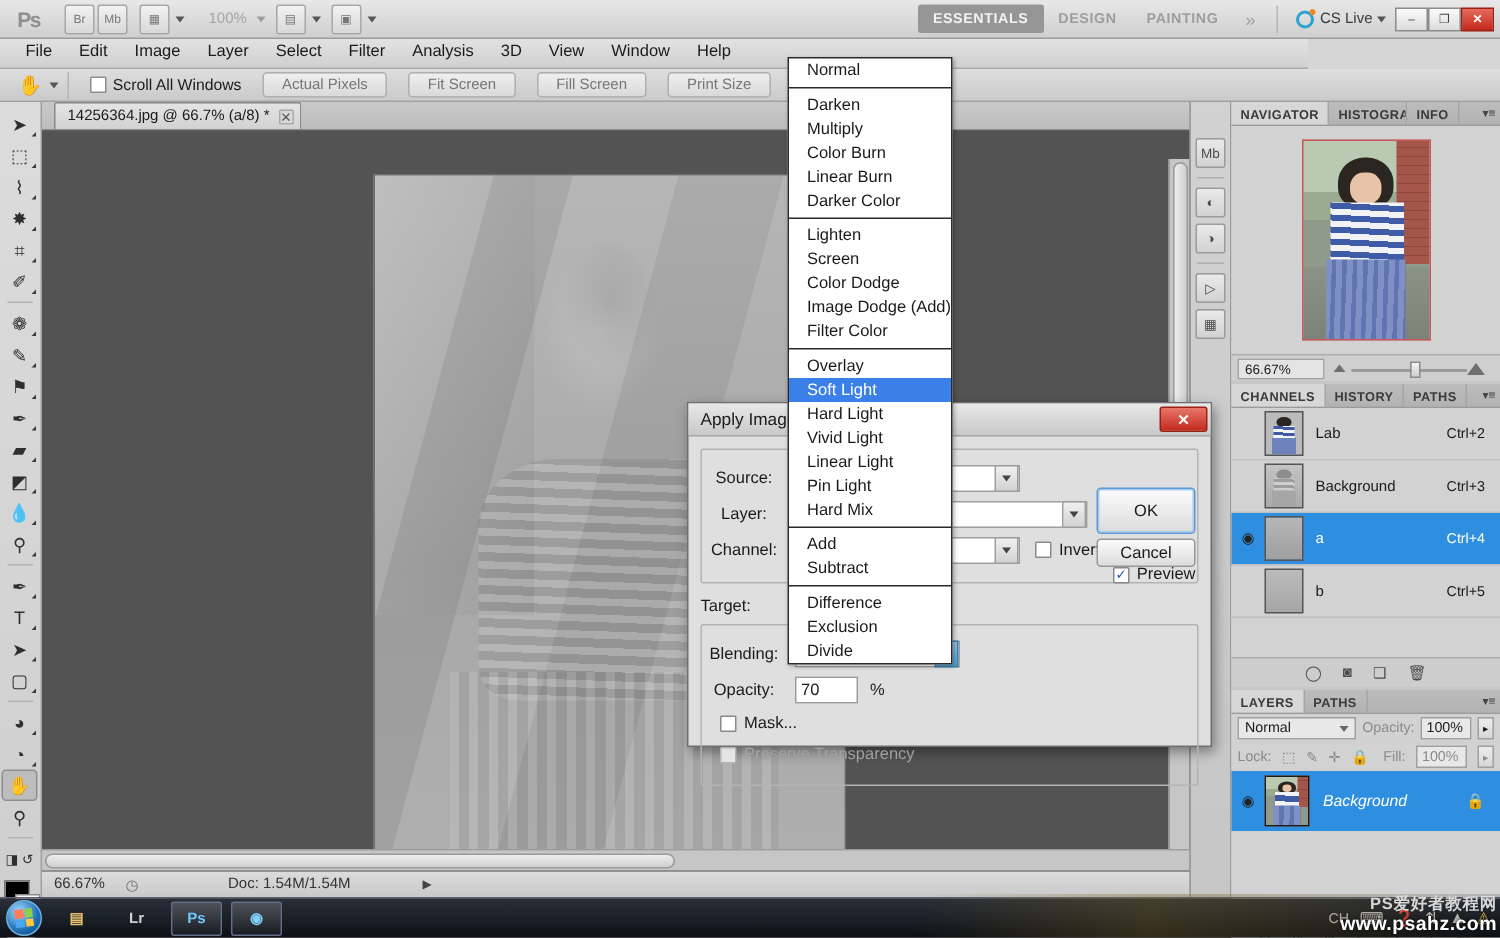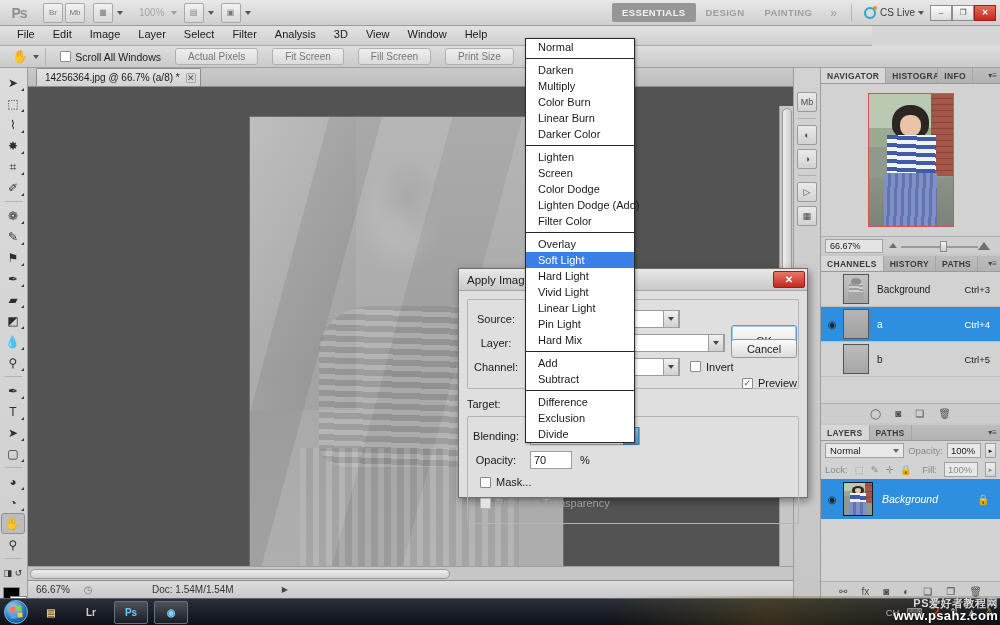--- a/index.html
+++ b/index.html
@@ -258,21 +258,21 @@
   .cvd { width:0;height:0;border-left:3px solid transparent;border-right:3px solid transparent;border-top:4px solid #444;}
   .cvd.w { border-top-color:#fff; }
   .inv { display:flex; align-items:center; font-size:11px; margin-left:10px;}
   .target-row { font-size:11px; padding:2px 0 6px 0; display:flex; align-items:center;}
   .okbtn {
     position:absolute; right:10px; top:34px; width:66px; height:31px;
     background:linear-gradient(#fbfbfb,#dcdcdc); border:1px solid #5b9bd5; border-radius:3px;
     box-shadow:0 0 0 1px #a8cdec inset; font-size:11px; display:flex;align-items:center;justify-content:center;
   }
   .cancelbtn {
-    position:absolute; right:10px; top:48px; width:66px; height:19px;
+    position:absolute; right:10px; top:68px; width:66px; height:19px;
     background:linear-gradient(#fbfbfb,#dcdcdc); border:1px solid #979797; border-radius:3px;
     font-size:11px; display:flex;align-items:center;justify-content:center;
   }
   .prevchk { position:absolute; right:10px; top:86px; display:flex; align-items:center; font-size:11px;}
   .chkbox { width:11px;height:11px;border:1px solid #8a8a8a;background:#fff;margin-right:5px;
             display:flex;align-items:center;justify-content:center;font-size:9px;color:#2a5db0;border-radius:1px;}
   .chkbox.dis { background:#e4e4e4; border-color:#b4b4b4; }
   .dis-txt { color:#a0a0a0; }
 
   
@@ -489,20 +489,30 @@
     <div style="margin-top:2px">
       <div class="panel-tabs">
         <div class="ptab active">CHANNELS</div>
         <div class="ptab">HISTORY</div>
         <div class="ptab">PATHS</div>
         <div class="pmenu">▾≡</div>
       </div>
       <div class="panel-body">
         <div class="ch-row">
           <div class="ch-eye"></div>
+          <div class="ch-thumb">
+            <div class="mini-hair"></div>
+              <div class="mini-shirt"></div>
+              <div class="mini-skirt"></div>
+          </div>
+          <div class="ch-name">Lab</div>
+          <div class="ch-key">Ctrl+2</div>
+        </div>
+        <div class="ch-row">
+          <div class="ch-eye"></div>
           <div class="ch-thumb gray">
             <div class="mini-hair"></div>
               <div class="mini-shirt"></div>
               <div class="mini-skirt"></div>
           </div>
           <div class="ch-name">Background</div>
           <div class="ch-key">Ctrl+3</div>
         </div>
         <div class="ch-row sel">
           <div class="ch-eye" style="color:#222">◉</div>
@@ -667,21 +677,21 @@
     <div class="bl-sep"></div>
     <div class="bl-item">Darken</div>
     <div class="bl-item">Multiply</div>
     <div class="bl-item">Color Burn</div>
     <div class="bl-item">Linear Burn</div>
     <div class="bl-item">Darker Color</div>
     <div class="bl-sep"></div>
     <div class="bl-item">Lighten</div>
     <div class="bl-item">Screen</div>
     <div class="bl-item">Color Dodge</div>
-    <div class="bl-item">Lighten Dodge (Add)</div>
+    <div class="bl-item">Image Dodge (Add)</div>
     <div class="bl-item">Filter Color</div>
     <div class="bl-sep"></div>
     <div class="bl-item">Overlay</div>
     <div class="bl-item sel">Soft Light</div>
     <div class="bl-item">Hard Light</div>
     <div class="bl-item">Vivid Light</div>
     <div class="bl-item">Linear Light</div>
     <div class="bl-item">Pin Light</div>
     <div class="bl-item">Hard Mix</div>
     <div class="bl-sep"></div>

